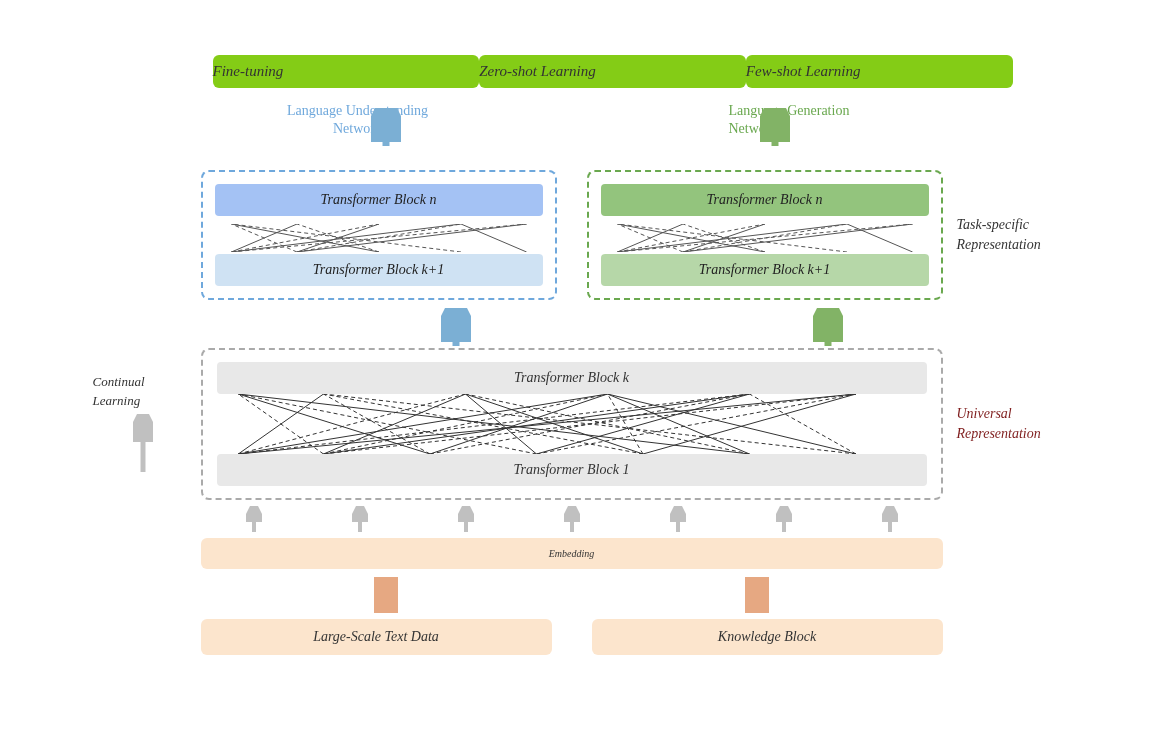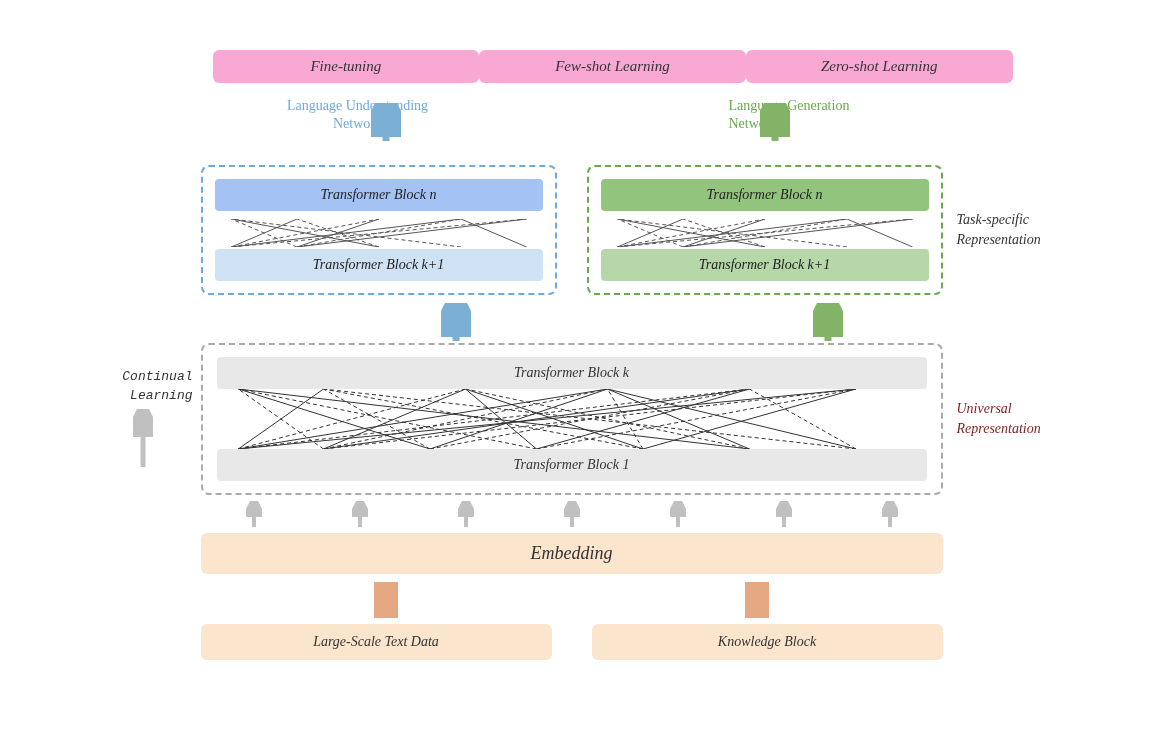--- a/index.html
+++ b/index.html
@@ -24,24 +24,23 @@
     }
 
     
     .top-labels {
       display: flex;
       justify-content: space-between;
       margin-bottom: 10px;
       padding: 0 60px 0 120px;
     }
     .task-label {
-      background: #f9a8d4;
+      background: #84cc16;
       border-radius: 6px;
       padding: 8px 0;
-      text-align: center;
       font-size: 15px;
       color: #333;
       font-style: italic;
     }
     .task-label-finetuning {
       width: 270px;
     }
     .task-label-zeroshot {
       width: 270px;
     }
@@ -99,21 +98,21 @@
       background: #e8e8e8;
       color: #333;
       margin-bottom: 0;
     }
     .embedding-box {
       background: #fce5cd;
       border-radius: 6px;
       padding: 10px;
       text-align: center;
       font-style: italic;
-      font-size: 18px;
+      font-size: 10px;
       color: #333;
     }
     .input-box {
       flex: 1;
       background: #fce5cd;
       border-radius: 6px;
       padding: 10px;
       text-align: center;
       font-style: italic;
       font-size: 14px;
@@ -129,22 +128,22 @@
     }
   </style>
 </head>
 <body>
 
 <div class="figure-container">
   <div class="diagram">
 
     <div class="top-labels">
       <div class="task-label task-label-finetuning">Fine-tuning</div>
+      <div class="task-label task-label-zeroshot">Zero-shot Learning</div>
       <div class="task-label task-label-fewshot">Few-shot Learning</div>
-      <div class="task-label task-label-zeroshot">Zero-shot Learning</div>
     </div>
 
     <div style="position:relative; padding-left:120px; padding-right:0; height:70px; margin-bottom:2px;">
 
       <div style="position:absolute; left:185px; top:4px; color:#6fa8dc; font-size:14px; text-align:center; width:160px; line-height:1.3;">Language Understanding Network</div>
 
       <div style="position:absolute; left:278px; top:10px;">
         <svg width="30" height="40">
             <defs>
               <marker id="ablu" markerWidth="8" markerHeight="8" refX="4" refY="4" orient="auto">
@@ -239,21 +238,21 @@
             </defs>
             <line x1="15" y1="38" x2="15" y2="6" stroke="#82b366" stroke-width="7" marker-end="url(#agre2)"></line>
           </svg>
       </div>
     </div>
 
     <div style="display:flex; align-items:stretch; margin-bottom:6px;">
 
       <div style="width:108px; flex-shrink:0; display:flex; align-items:center; justify-content:flex-end; padding-right:8px;">
         <div style="display:flex; flex-direction:column; align-items:center;">
-          <span style="font-size:13px; color:#333; font-style:italic; text-align:right; line-height:1.4; margin-bottom:2px;font-family:Liberation Mono, monospace;">Continual Learning</span>
+          <span style="font-size:13px; color:#333; font-style:italic; text-align:left; line-height:1.4; margin-bottom:2px;">Continual Learning</span>
           <svg width="20" height="60" style="margin-top:2px;">
               <defs>
                 <marker id="agray" markerWidth="8" markerHeight="8" refX="4" refY="4" orient="auto">
                   <polygon points="0,0 8,4 0,8" fill="#c0c0c0"></polygon>
                 </marker>
               </defs>
               <line x1="10" y1="58" x2="10" y2="8" stroke="#c0c0c0" stroke-width="5" marker-end="url(#agray)"></line>
             </svg>
         </div>
       </div>

